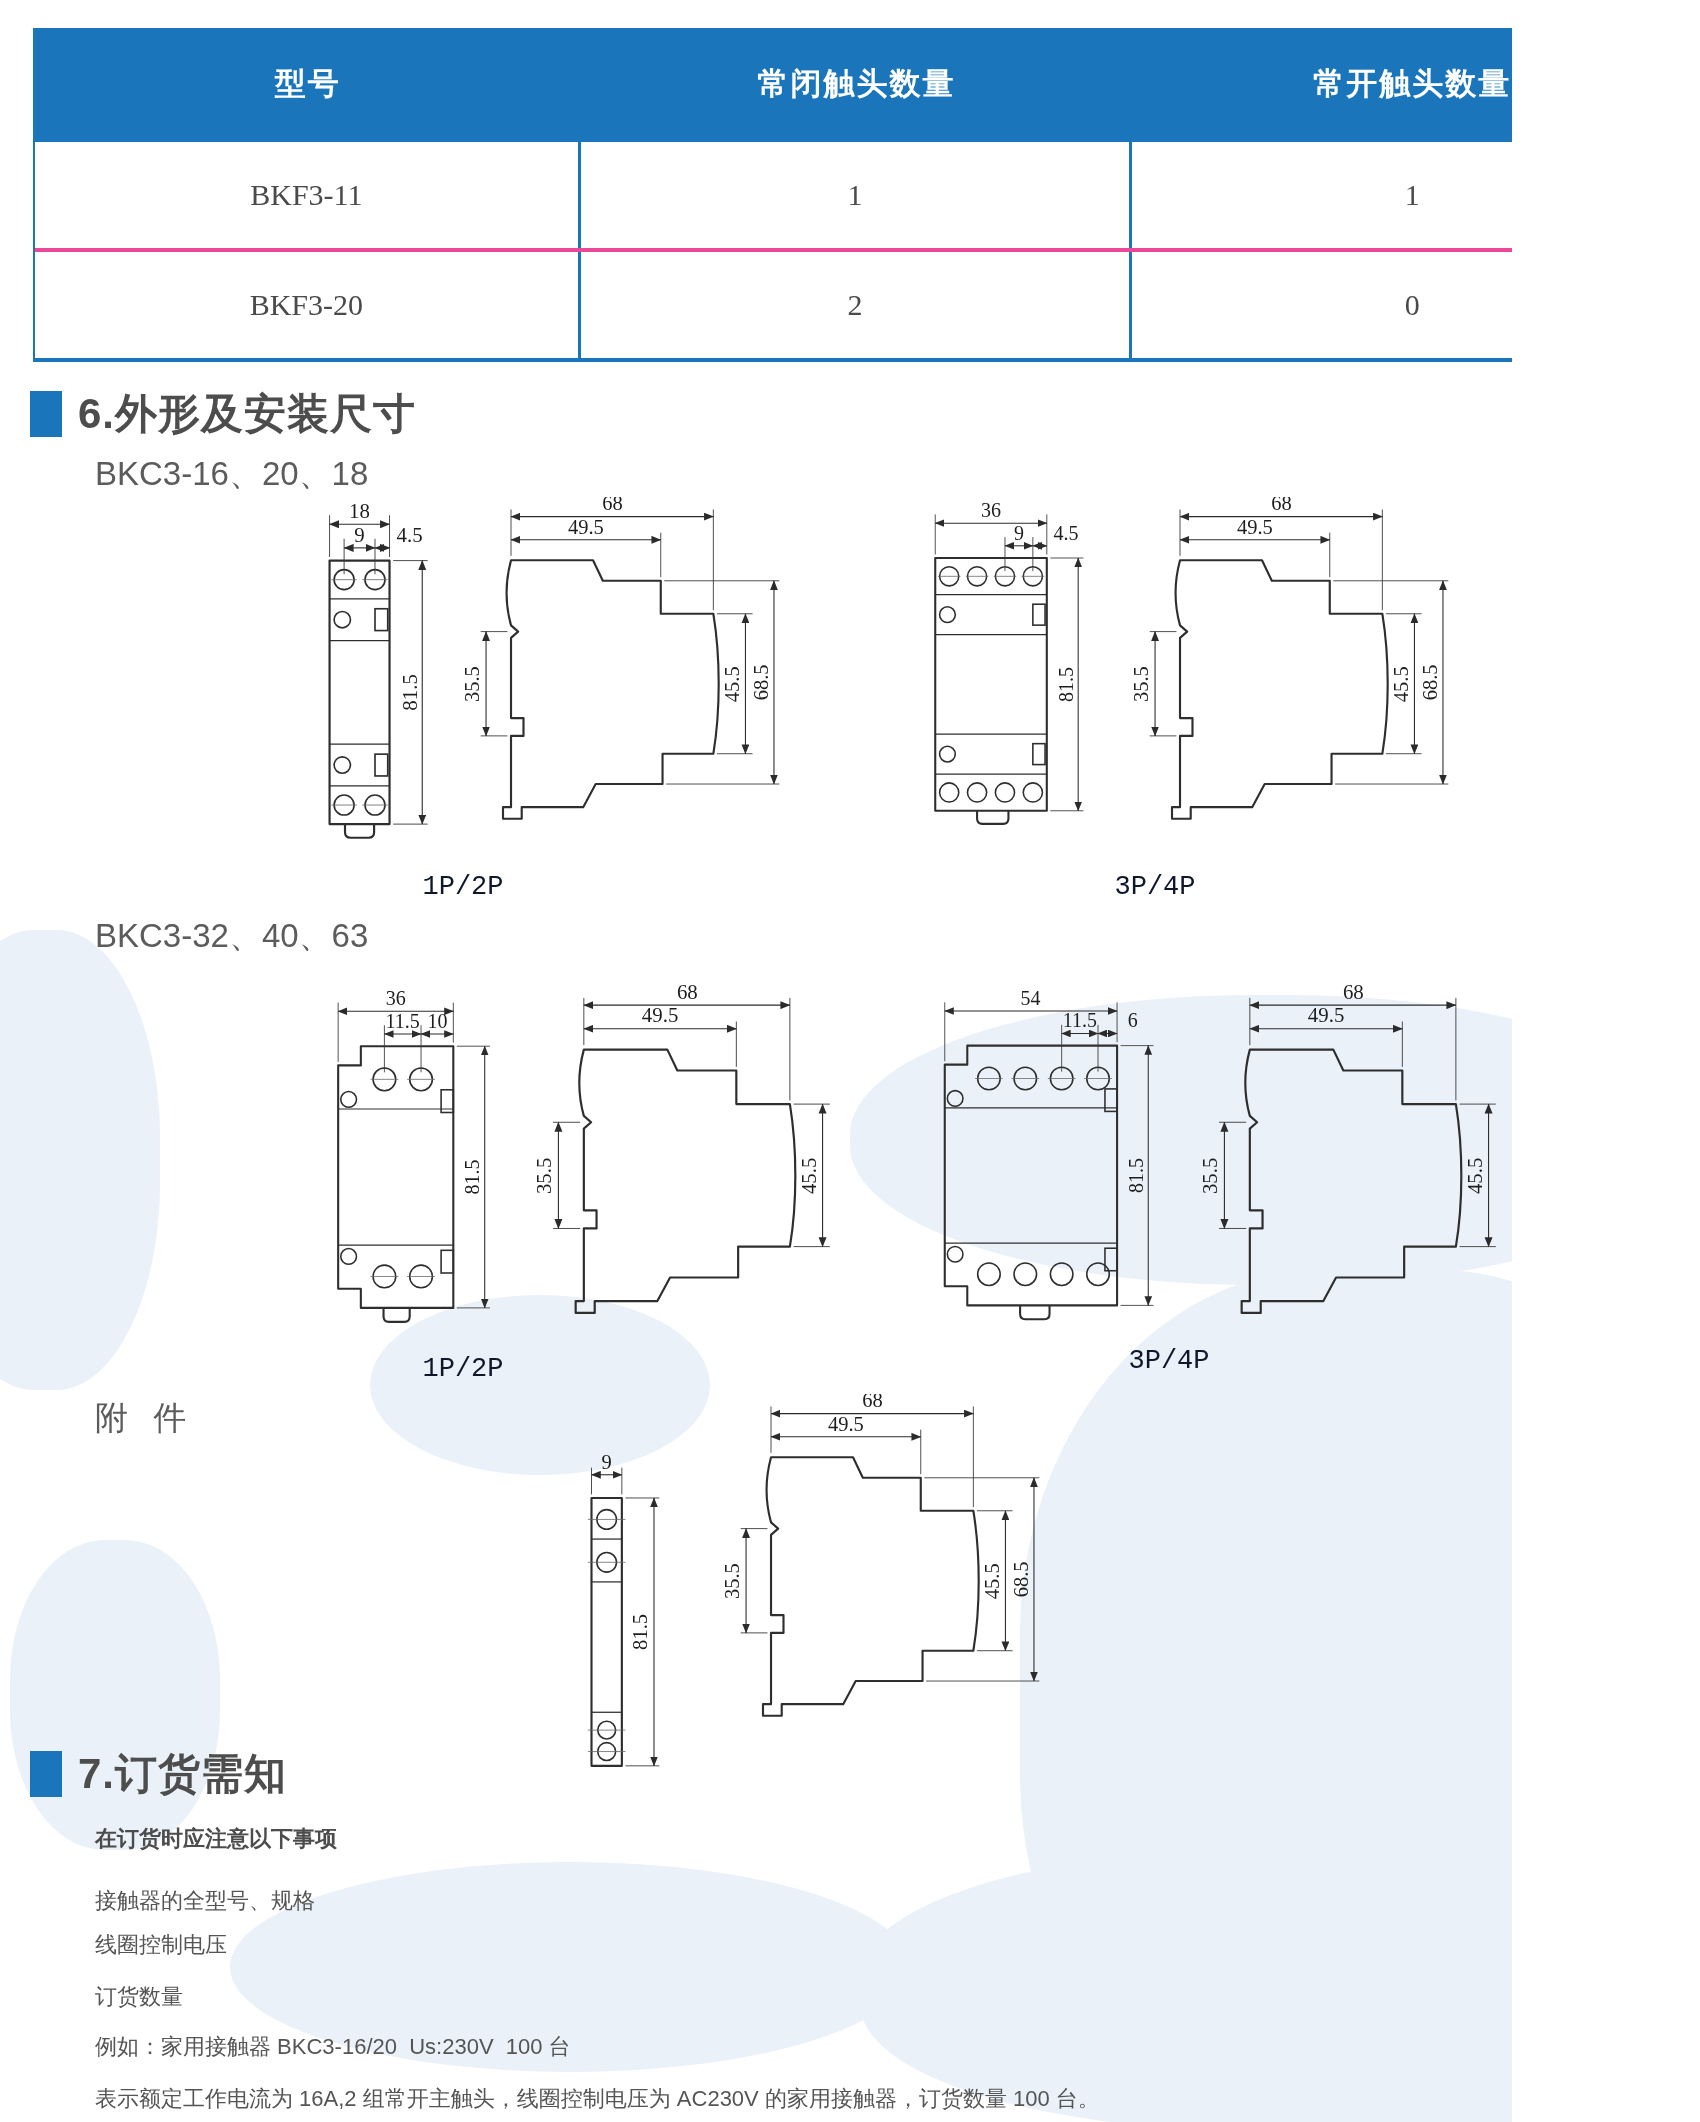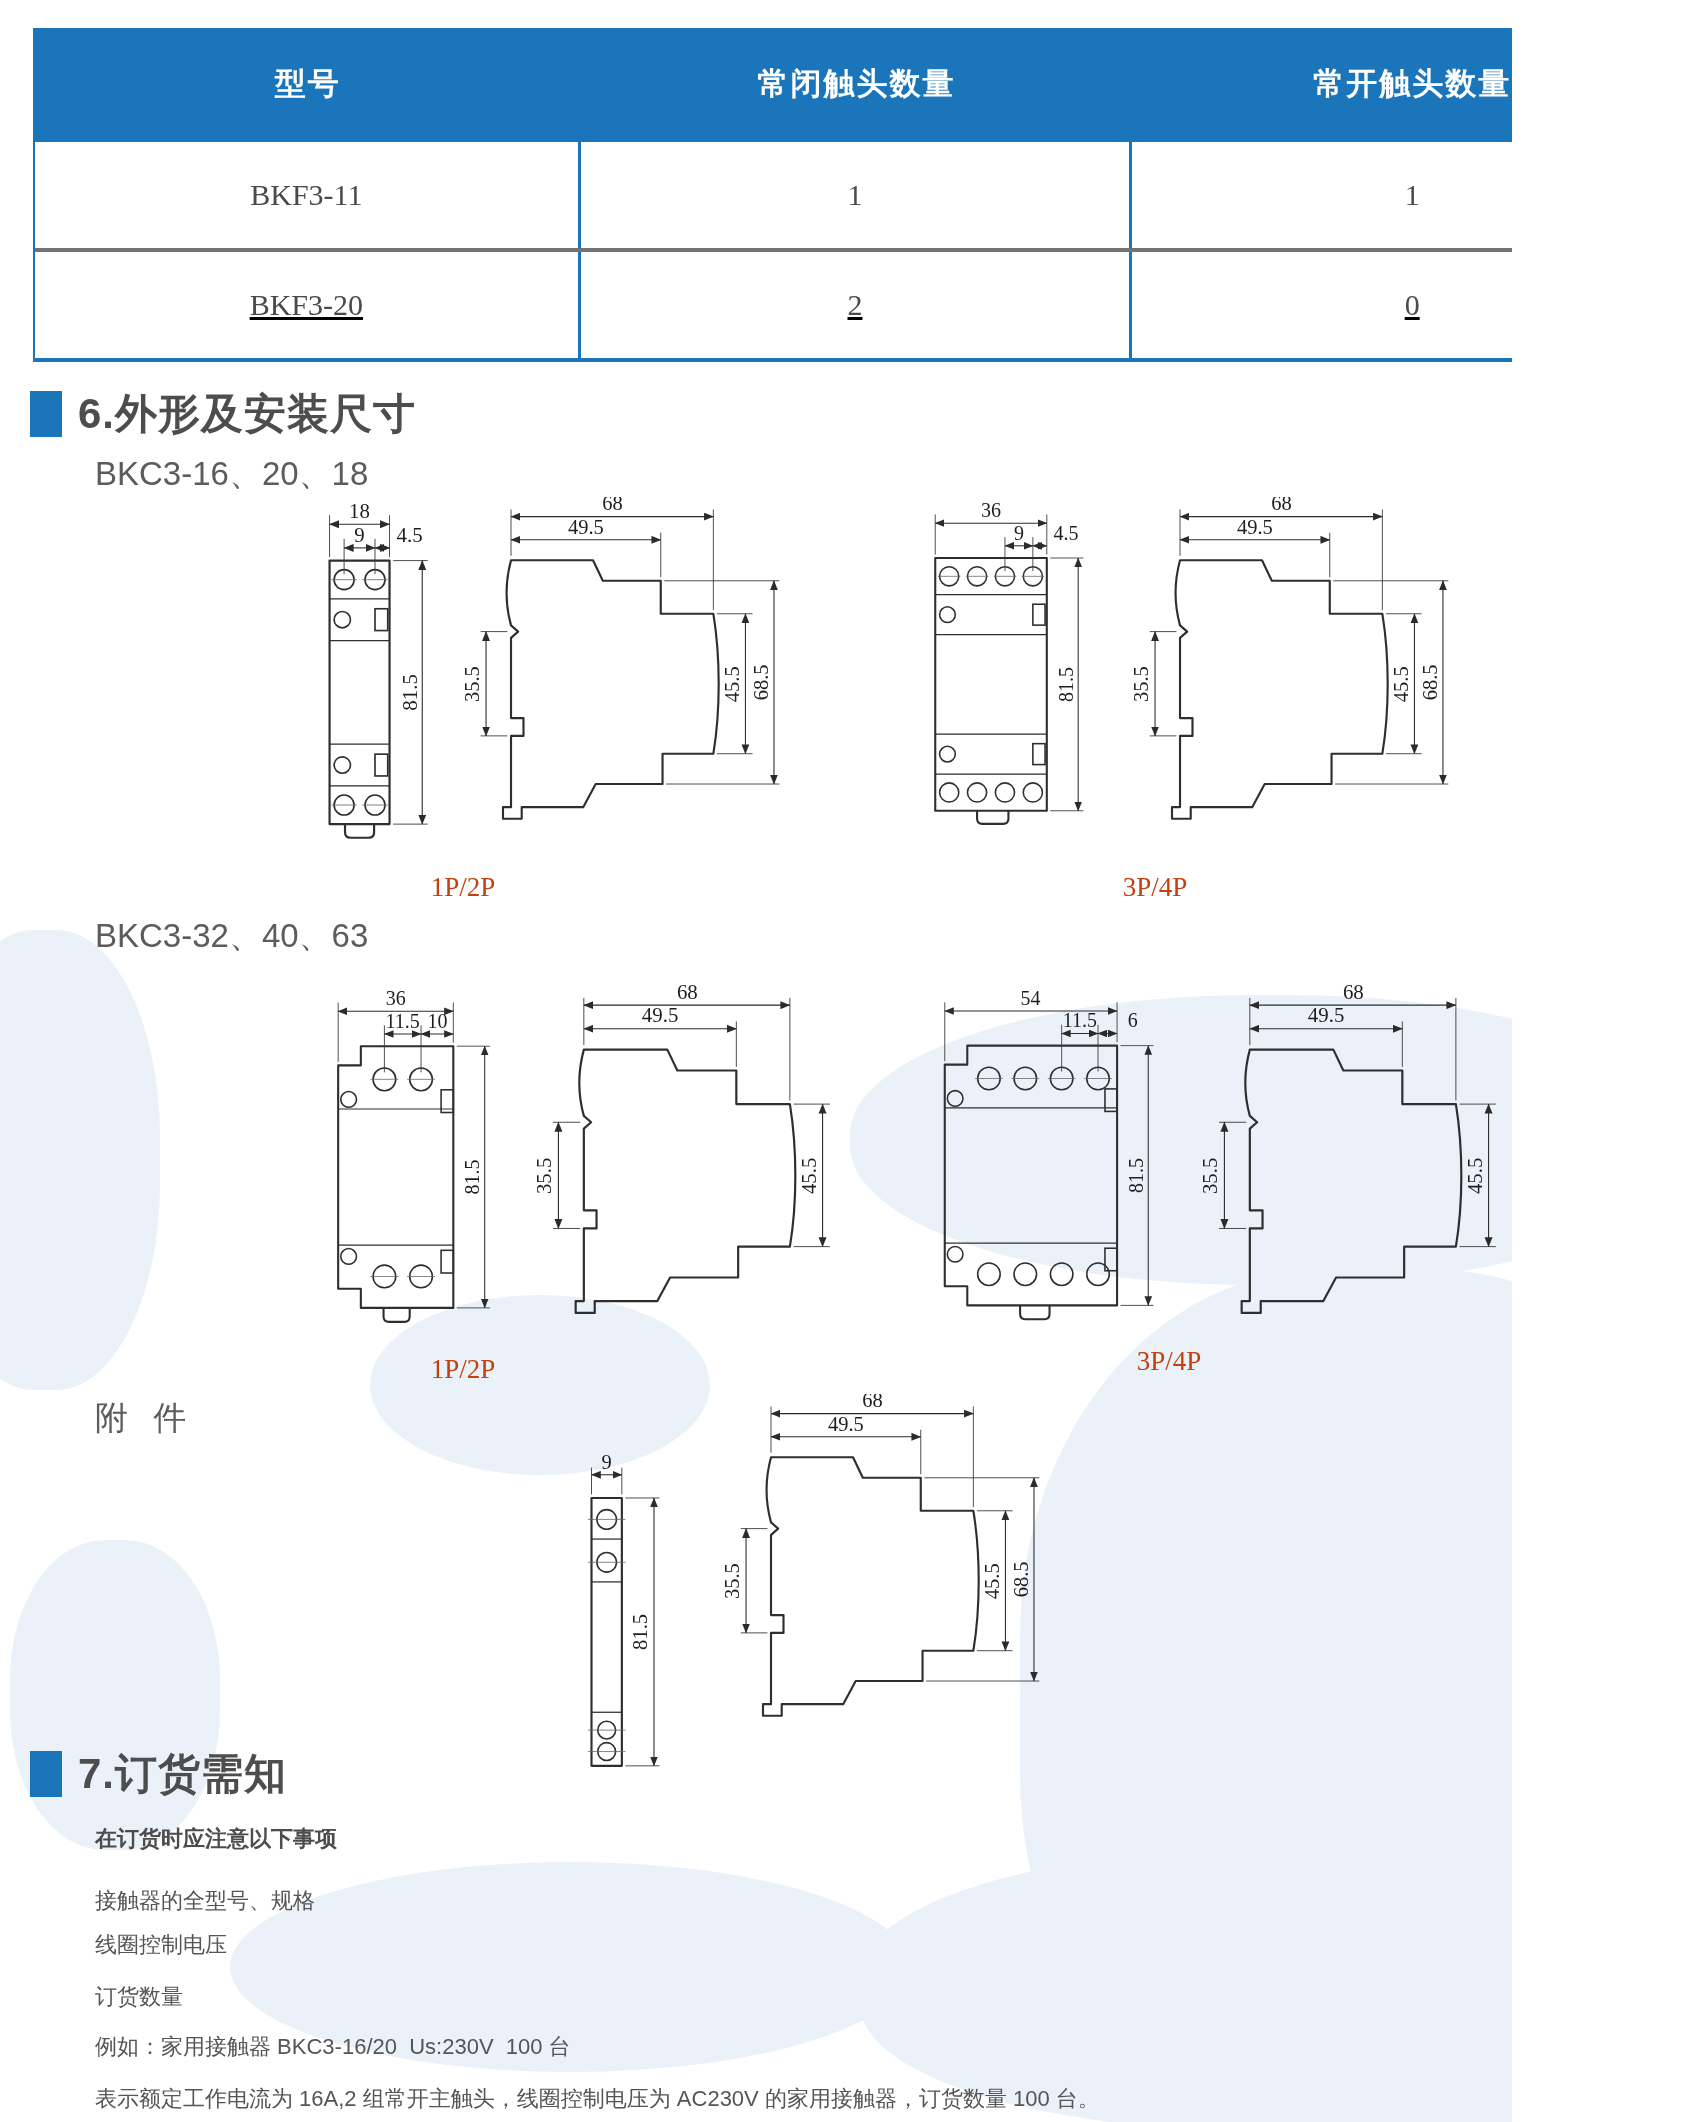--- a/index.html
+++ b/index.html
@@ -7,33 +7,33 @@
         font-family:"Liberation Sans","DejaVu Sans",sans-serif;}
   .wm{position:absolute;background:#eaf1f8;z-index:0;}
   .z{position:absolute;z-index:1;}
   
   .tbl{left:33px;top:28px;width:1661px;border:2px solid #1a75bb;border-top:none;
        border-bottom:4px solid #1a75bb;background:#fff;box-sizing:border-box;}
   .thead{display:grid;grid-template-columns:547fr 553fr 561fr;height:112px;background:#1a75bb;}
   .th{display:flex;align-items:center;justify-content:center;color:#fff;font-size:31px;
       font-weight:bold;letter-spacing:2px;}
   .trow{display:grid;grid-template-columns:547fr 553fr 561fr;height:106px;border-top:2px solid #1a75bb;}
-  .trow.thick{border-top:4px solid #737373;text-decoration:underline;}
+  .trow.thick{border-top:4px solid #ec4899;}
   .td{display:flex;align-items:center;justify-content:center;
       font-family:"Liberation Serif","DejaVu Serif",serif;font-size:30px;color:#4a4a4a;
       border-right:3px solid #1a75bb;}
   .td:last-child{border-right:none;}
   
   .sec{display:flex;align-items:center;gap:16px;}
   .sq{width:32px;height:46px;background:#1a75bb;flex:0 0 auto;}
   .sectitle{font-size:42px;font-weight:bold;color:#4d4d4d;letter-spacing:1px;}
   .sublabel{font-size:33px;color:#5c5c5c;}
   .acclabel{letter-spacing:8px;}
   .unit{display:flex;align-items:flex-start;gap:16px;}
-  .plabel{font-family:Liberation Serif, serif;font-size:27px;color:#c2410c;
+  .plabel{font-family:Liberation Mono, monospace;font-size:27px;color:#0f172a;
           width:130px;text-align:center;}
   .line{font-size:22px;color:#555;white-space:pre-wrap;}
   .line.b{font-weight:bold;color:#4c4c4c;}
   
   .draw{display:block;}
   .ol{fill:none;stroke:#2e2e2e;stroke-width:2.4;stroke-linejoin:round;}
   .il{stroke:#2e2e2e;stroke-width:1.4;fill:none;}
   .cc{fill:none;stroke:#2e2e2e;stroke-width:1.8;}
   .ch{stroke:#666;stroke-width:0.9;}
   .ext{stroke:#3a3a3a;stroke-width:1;}

